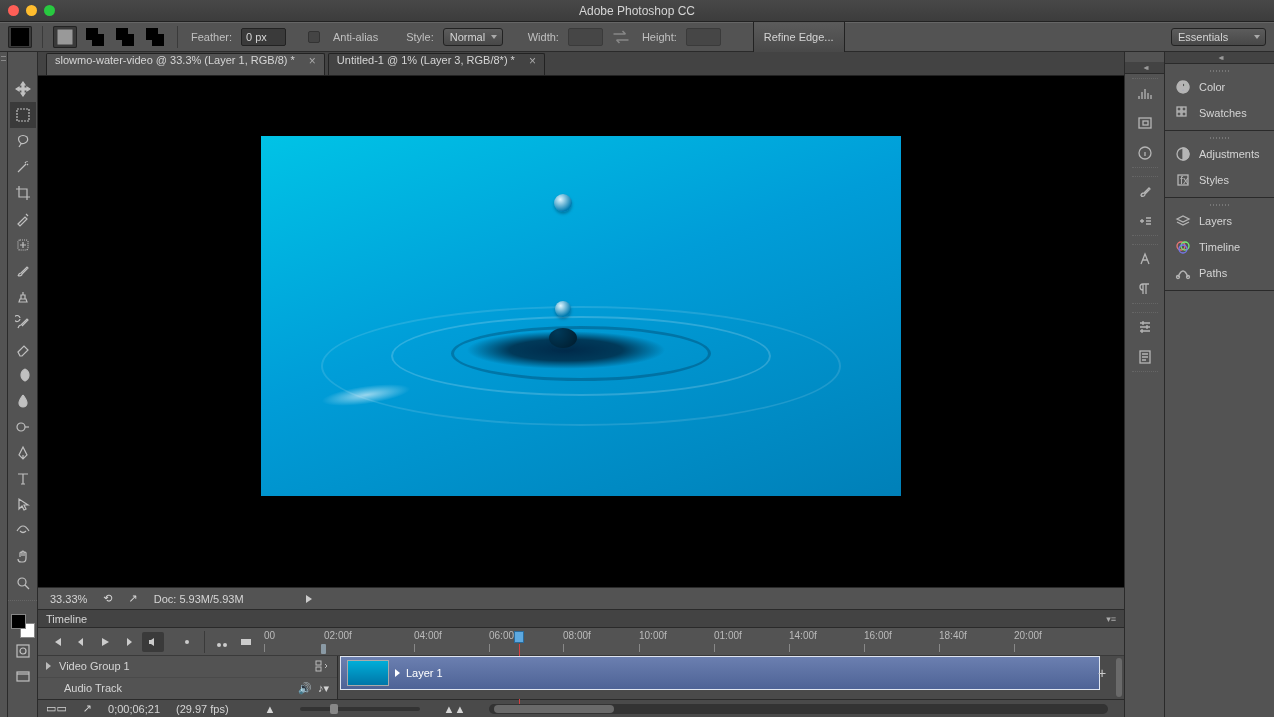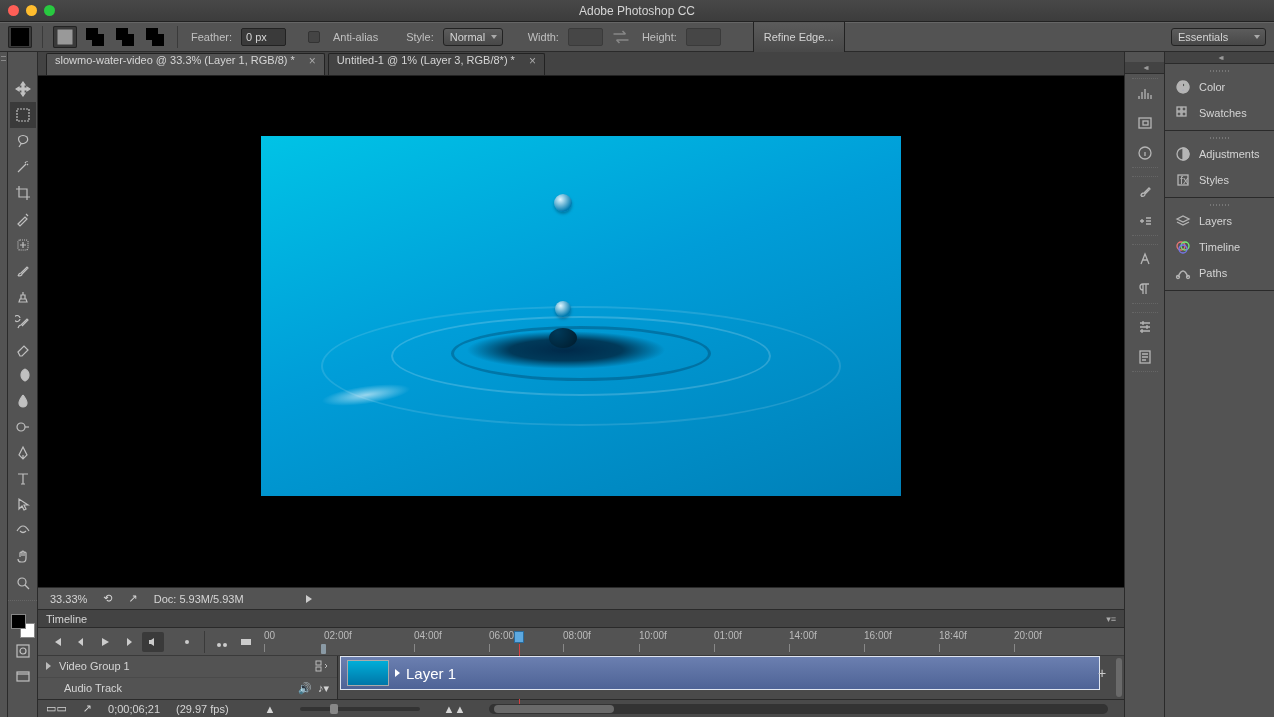--- a/index.html
+++ b/index.html
@@ -71,21 +71,21 @@
 .tlbody{flex:1;display:flex;overflow:hidden}
 .tlside{width:300px;border-right:1px solid #2a2a2a;display:flex;flex-direction:column}
 .trackrow{height:34px;display:flex;align-items:center;padding:0 8px;gap:8px;border-bottom:1px solid #4a4a4a;background:#535353}
 .trackrow .chev{width:0;height:0;border-top:4px solid transparent;border-bottom:4px solid transparent;border-left:5px solid #bbb}
 .trackrow .name{flex:1;font-size:11px}
 .trackrow .ctrls{display:flex;gap:6px;color:#bbb}
 .tltracks{flex:1;position:relative;background:#4a4a4a}
 .clip{position:absolute;height:34px;background:linear-gradient(#6b7fb0,#4e6396);border:1px solid #dfe5f0;display:flex;align-items:center;padding:0 6px;gap:6px}
 .clip .thumb{width:42px;height:26px;background:linear-gradient(#00aed8,#0076a8);border:1px solid #aaa}
 .clip .play{width:0;height:0;border-top:4px solid transparent;border-bottom:4px solid transparent;border-left:5px solid #fff}
-.clip .cname{color:#fff;font-size:15px}
+.clip .cname{color:#fff;font-size:11px}
 .addbtn{position:absolute;right:12px;width:20px;height:20px;display:flex;align-items:center;justify-content:center;color:#ccc;font-size:14px}
 .tlfooter{height:18px;background:#4a4a4a;border-top:1px solid #2a2a2a;display:flex;align-items:center;padding:0 8px;gap:16px;font-size:10px;color:#ccc}
 .slider{flex:0 0 120px;height:4px;background:#333;border-radius:2px;position:relative;margin:0 8px}
 .slider::after{content:"";position:absolute;left:30px;top:-3px;width:8px;height:10px;background:#888;border-radius:2px}
 .hscroll{flex:1;height:10px;background:#333;border-radius:5px;position:relative;margin:0 8px}
 .hscroll::after{content:"";position:absolute;left:5px;top:1px;width:120px;height:8px;background:#6a6a6a;border-radius:4px}
 </style>
 </head>
 <body>
 

